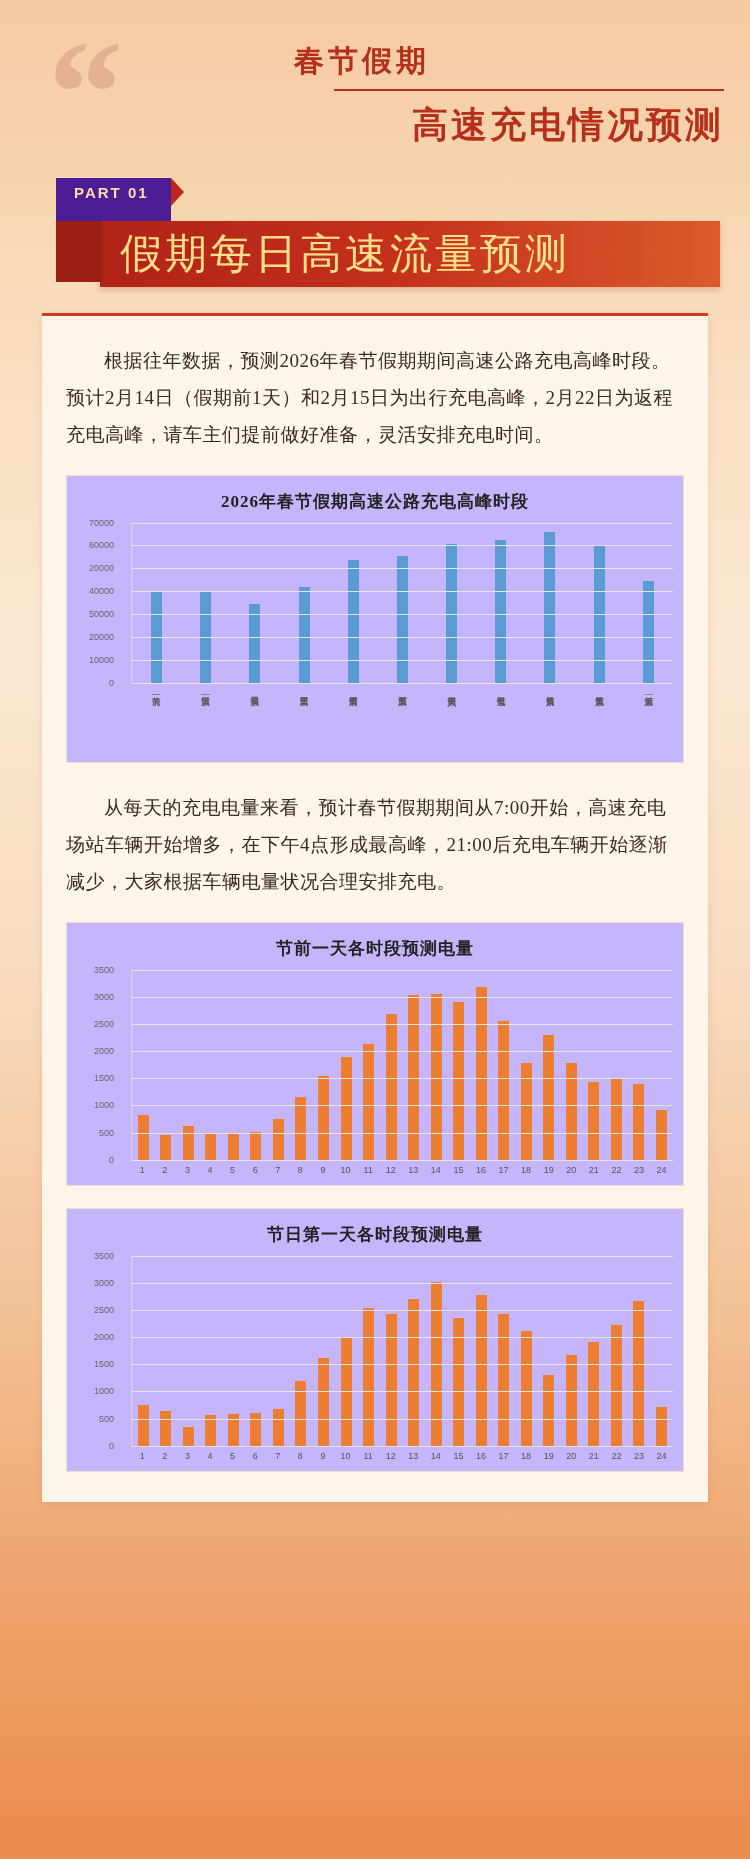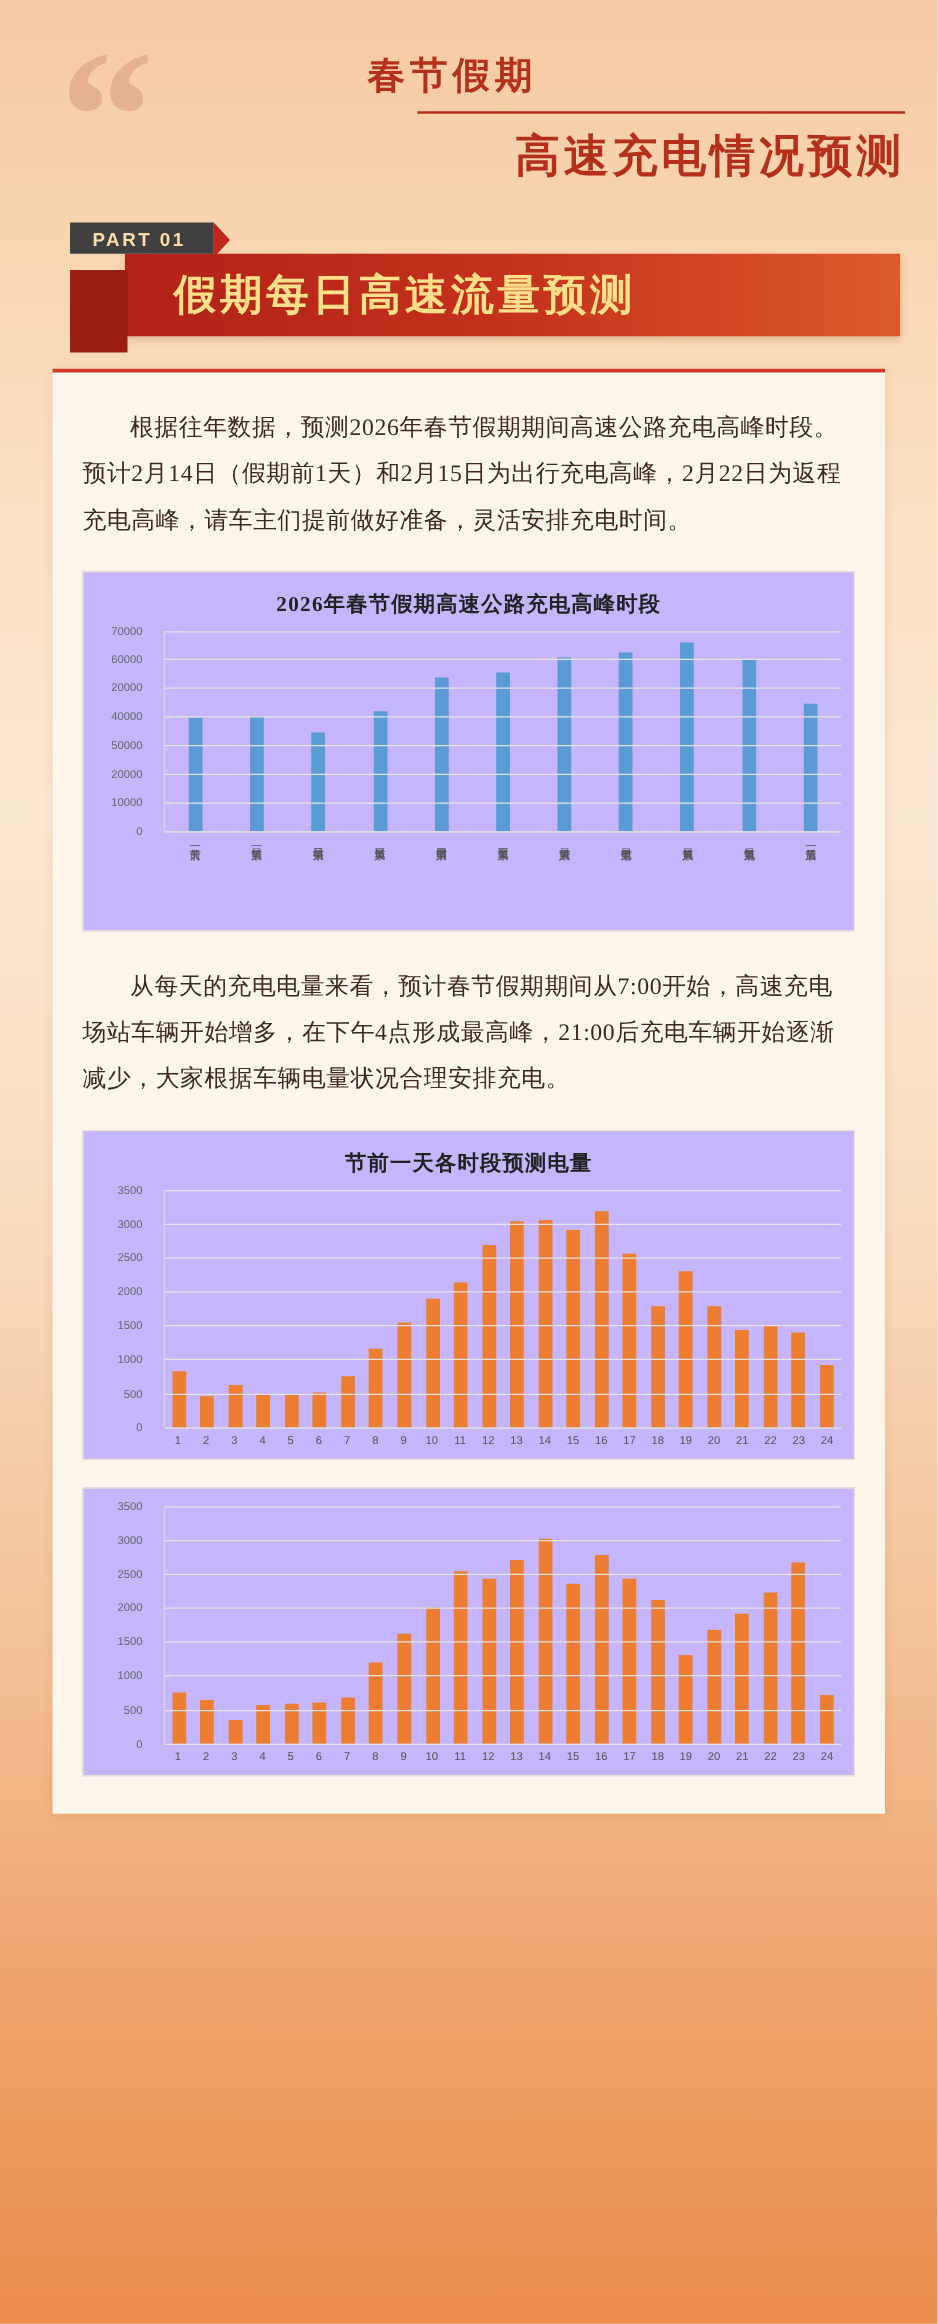--- a/index.html
+++ b/index.html
@@ -37,39 +37,39 @@
     margin:26px 42px 0 42px;
     font-family:"Liberation Serif",serif;
     font-size:20px;font-weight:700;color:#9e2b16;line-height:1.85;
     letter-spacing:1px;
   }
 
   
   .part-wrap{margin:28px 0 0 56px;position:relative;}
   .part-badge{
     display:inline-block;position:relative;
-    background:#404040;color:#ffdca8;
+    background:#4c1d95;color:#ffdca8;
     font-size:15px;font-weight:700;letter-spacing:2px;
-    padding:6px 22px 2px 18px;
+    padding:6px 22px 20px 18px;
   }
   .part-badge:after{
     content:"";position:absolute;right:-13px;top:0;
     border-left:13px solid #c0261b;
     border-top:14px solid transparent;border-bottom:14px solid transparent;
   }
   .part-bar{
     margin:0 0 0 44px;width:620px;height:66px;
     background:linear-gradient(90deg,#b02317 0%,#c4301c 48%,#db5a2a 100%);
     display:flex;align-items:center;
     box-shadow:0 3px 6px rgba(150,60,20,.25);
   }
   .part-bar .txt{
     font-family:"Liberation Serif",serif;
-    font-size:34px;font-weight:700;color:#ffe08a;letter-spacing:3px;
-    margin-left:39px;
+    font-size:42px;font-weight:400;color:#ffe08a;letter-spacing:3px;
+    margin-left:20px;
   }
   .part-left-block{
     position:absolute;left:0px;top:38px;width:46px;height:66px;
     background:#9c1f13;
   }
 
   
   .card{
     margin:26px 42px 0 42px;
     background:#fdf4ea;
@@ -314,20 +314,21 @@
             <span>20</span>
             <span>21</span>
             <span>22</span>
             <span>23</span>
             <span>24</span>
           </div>
       </div>
     </div>
 
     <div class="chart-box">
+      <div class="chart-title">节日第一天各时段预测电量</div>
       <div class="plot">
         <div class="plot-inner" style="height:190px;">
           <div class="yaxis" id="y2">
               <div class="ylab" style="top: 100%;">0</div>
               <div class="ylab" style="top: 85.7143%;">500</div>
               <div class="ylab" style="top: 71.4286%;">1000</div>
               <div class="ylab" style="top: 57.1429%;">1500</div>
               <div class="ylab" style="top: 42.8571%;">2000</div>
               <div class="ylab" style="top: 28.5714%;">2500</div>
               <div class="ylab" style="top: 14.2857%;">3000</div>

